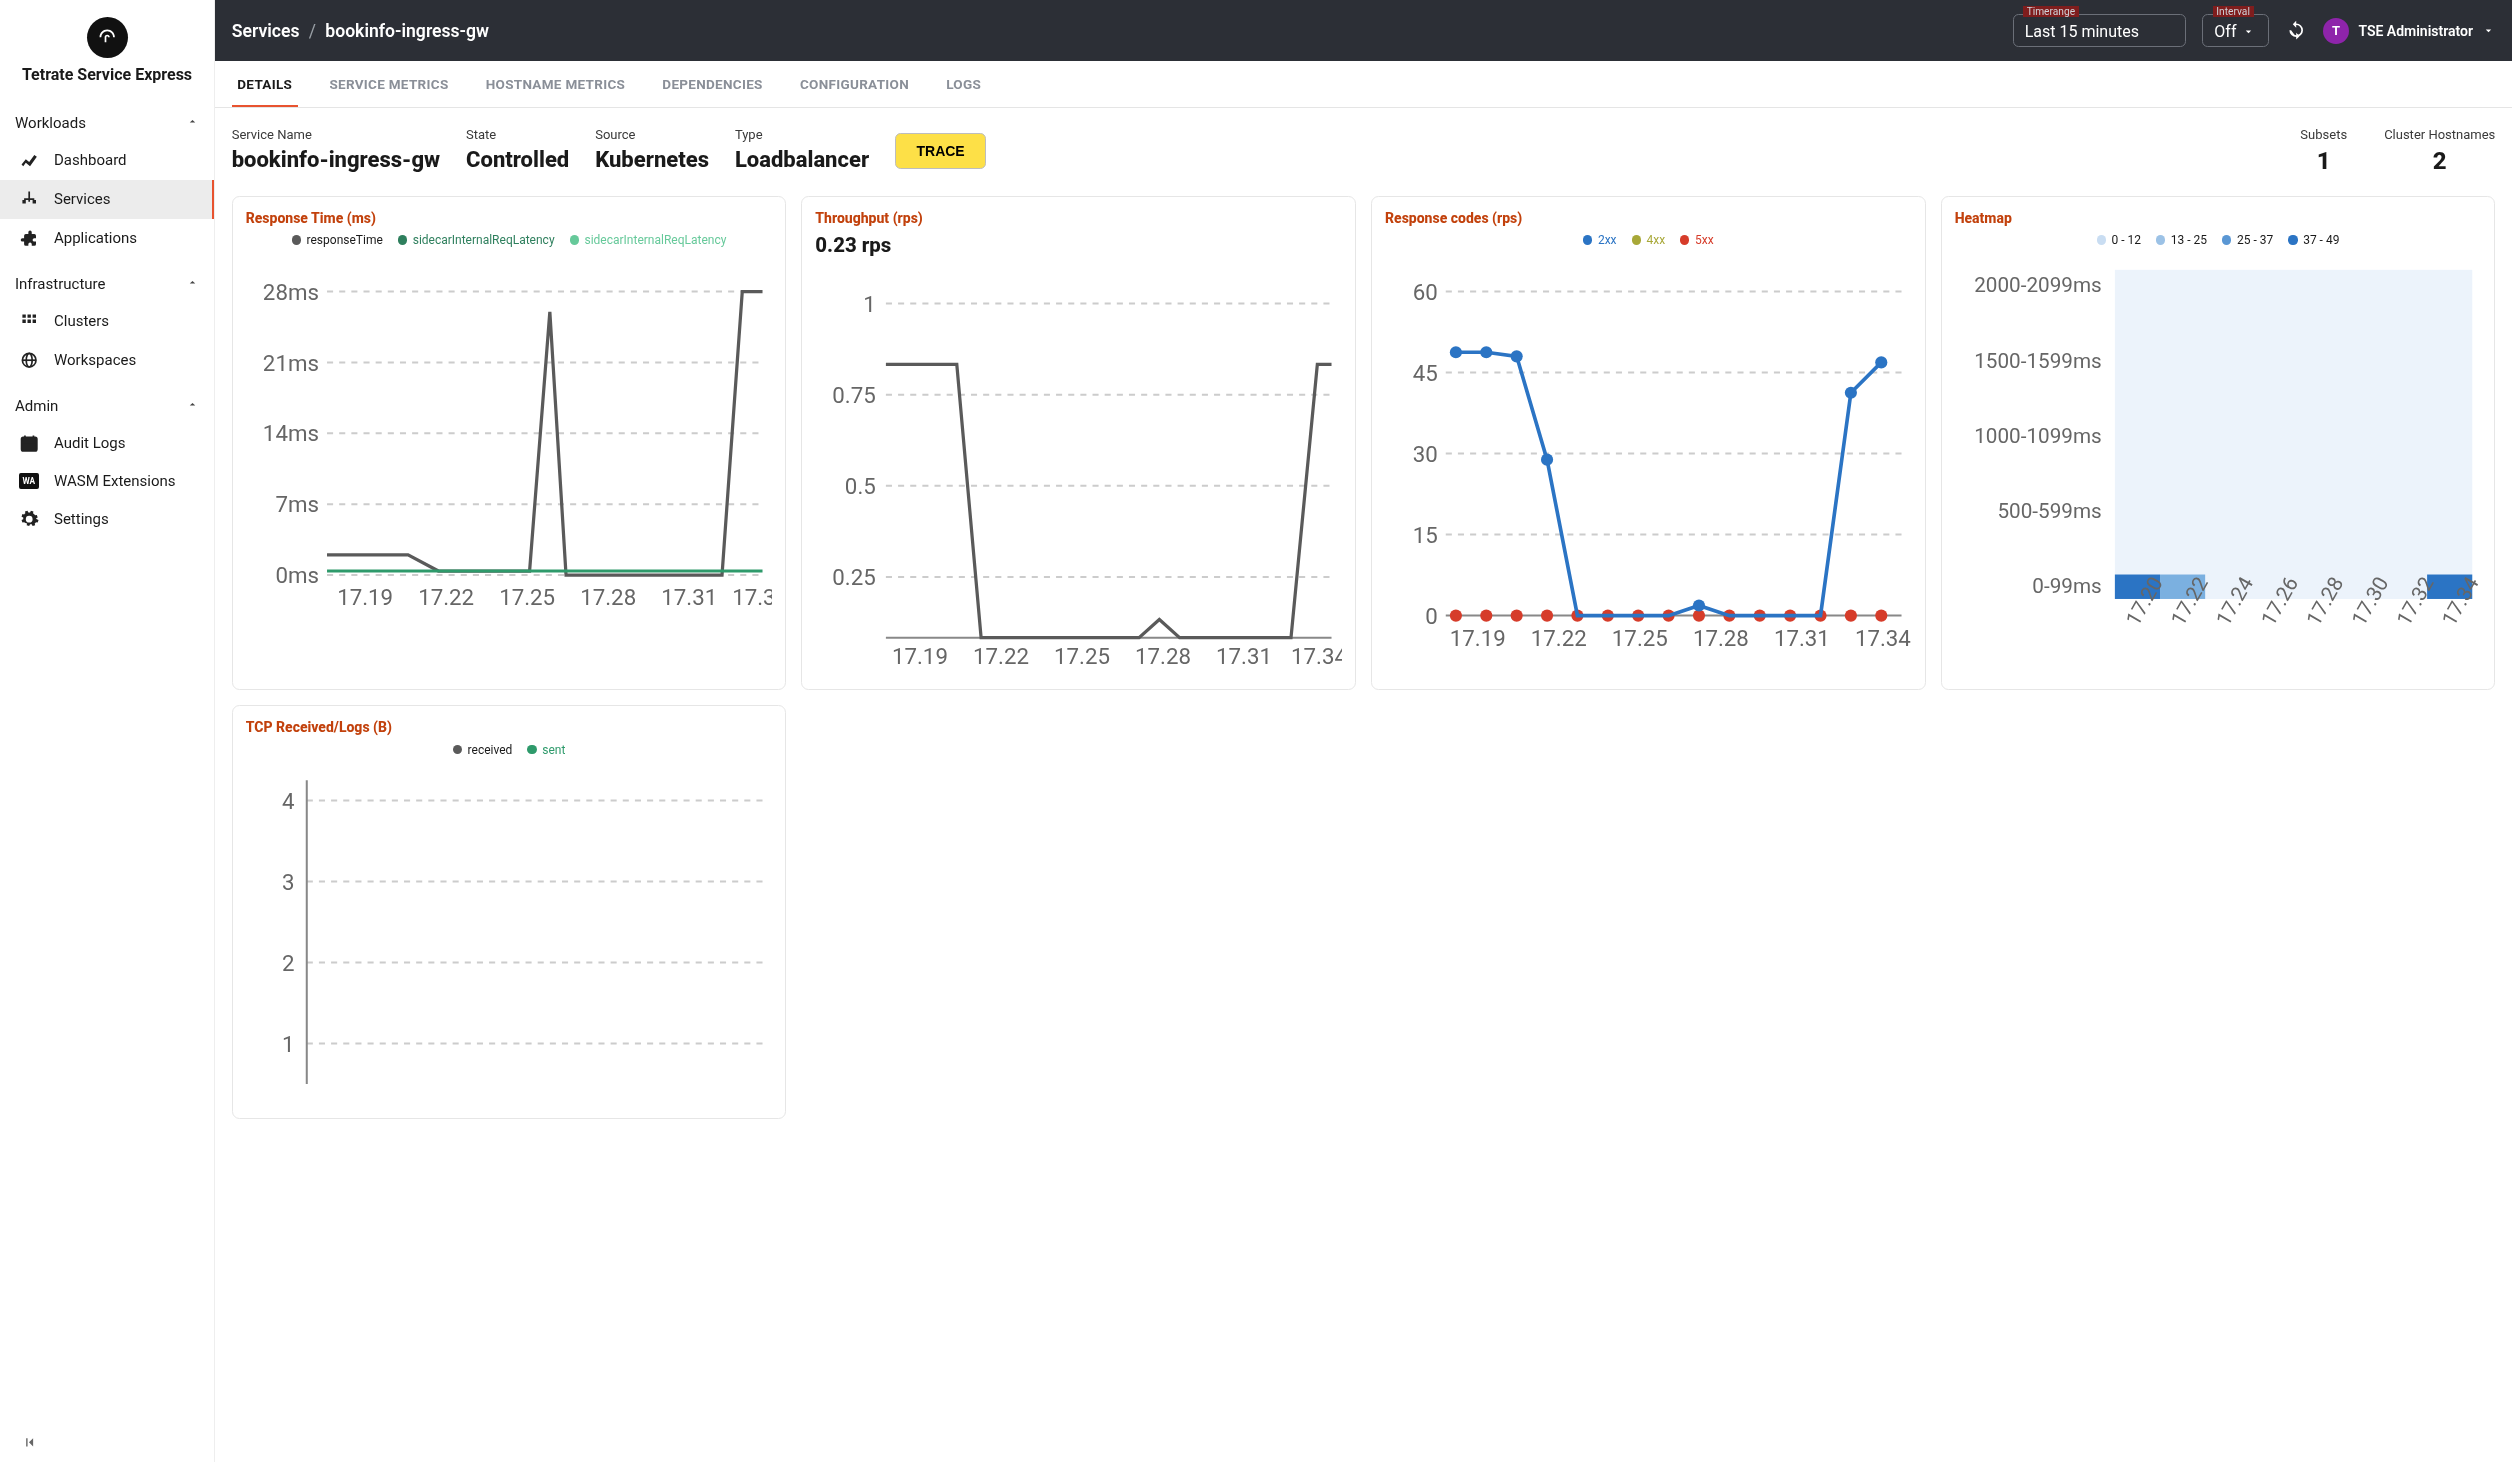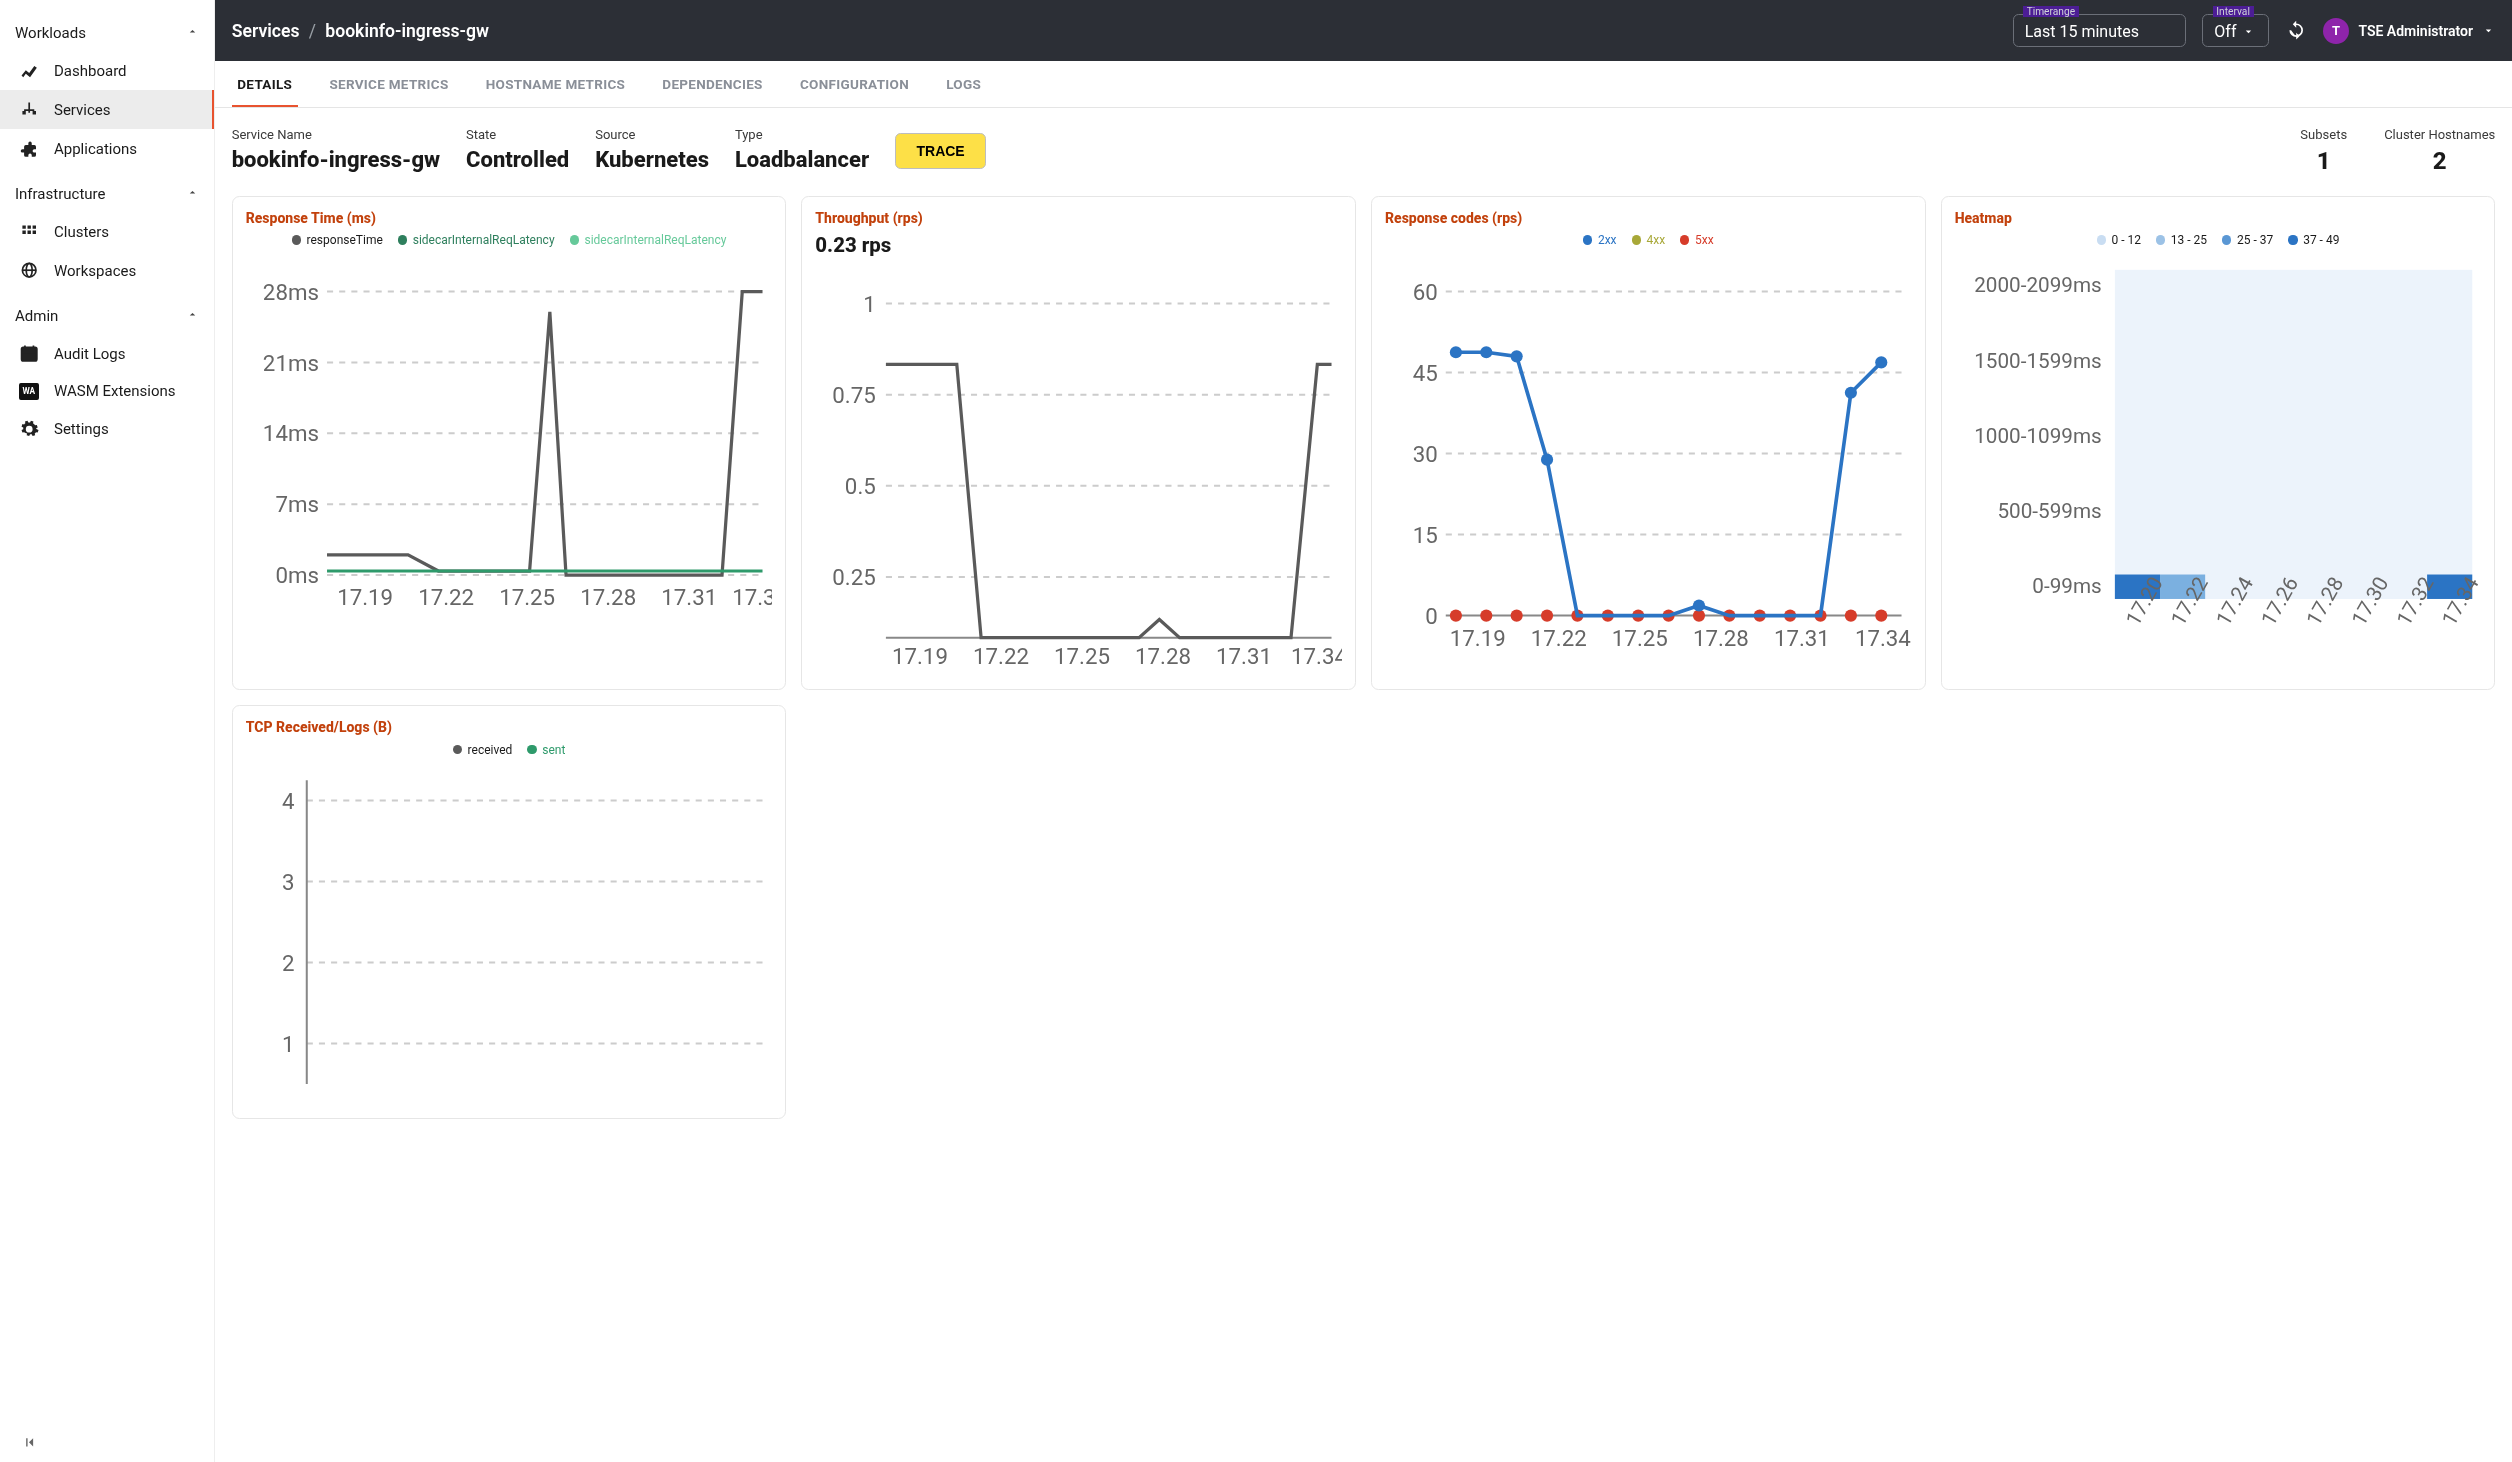--- a/index.html
+++ b/index.html
@@ -21,21 +21,21 @@
   .collapse-btn { position:absolute; bottom:7.4px; left:22px; color:#666; font-size:16.7px; cursor:pointer;}
 
   
   .main { flex:1; display:flex; flex-direction:column; min-width:0;}
   .topbar { background:#2c2f36; color:#fff; height:61px; display:flex; align-items:center; padding:0 16.7px; gap:16.7px;}
   .breadcrumbs { font-size:17.6px; font-weight:600; display:flex; align-items:center; gap:9.3px; }
   .breadcrumbs .sep { color:#9aa0a6; font-weight:400;}
   .topbar .spacer { flex:1; }
   .field-wrap { position:relative; border:0.9px solid #6b6f78; border-radius:5.6px; padding:7.4px 13px 5.6px 11px; min-width:173px; cursor:pointer;}
   .field-wrap.small { min-width:67px; display:flex; align-items:center; gap:5.6px;}
-  .field-label { position:absolute; top:-8.3px; left:9.3px; background:#4c1d95; font-size:10.2px; padding:0 3.7px; color:#cfd2d8;}
+  .field-label { position:absolute; top:-8.3px; left:9.3px; background:#7f1d1d; font-size:10.2px; padding:0 3.7px; color:#cfd2d8;}
   .field-value { font-size:16px; color:#fff; }
   .refresh-icon { width:20.4px; height:20.4px; cursor:pointer; }
   .avatar { width:26px; height:26px; border-radius:50%; background:#8e24aa; display:flex; align-items:center; justify-content:center; font-weight:700; font-size:13px;}
   .user { display:flex; align-items:center; gap:9.3px; font-size:14px; font-weight:600; cursor:pointer;}
 
   
   .tabs { display:flex; gap:26px; padding:0 16.7px; border-bottom:0.9px solid #e5e5e5; }
   .tab { padding:15px 5.6px 13px; font-size:13.5px; font-weight:700; color:#8a8f98; letter-spacing:0.3px; cursor:pointer; border-bottom:2.8px solid transparent; }
   .tab.active { color:#1a1a1a; border-bottom-color:#e8532f; }
 
@@ -76,20 +76,28 @@
     .cards { grid-template-columns: repeat(2,1fr);}
     .row2 { grid-column:auto;}
   }
 </style>
 </head>
 <body>
 
 <div class="app">
 
   <aside class="sidebar">
+    <div class="brand">
+      <div class="brand-logo">
+        <svg viewBox="0 0 24 24">
+            <path fill="#fff" d="M12 3c5 0 9 4 9 9h-2a7 7 0 10-14 0H3c0-5 4-9 9-9zm0 6a3 3 0 013 3h-2a1 1 0 10-2 0v6h-2v-6a3 3 0 013-3z"></path>
+          </svg>
+      </div>
+      <div class="brand-name">Tetrate Service Express</div>
+    </div>
 
     <div class="nav-section">
       <div class="nav-header">
         <span>Workloads</span>
         <span class="chev"><svg viewBox="0 0 24 24">
               <path fill="currentColor" d="M7 14l5-5 5 5z"></path>
             </svg></span>
       </div>
       <div class="nav-item">
         <span class="icon">

